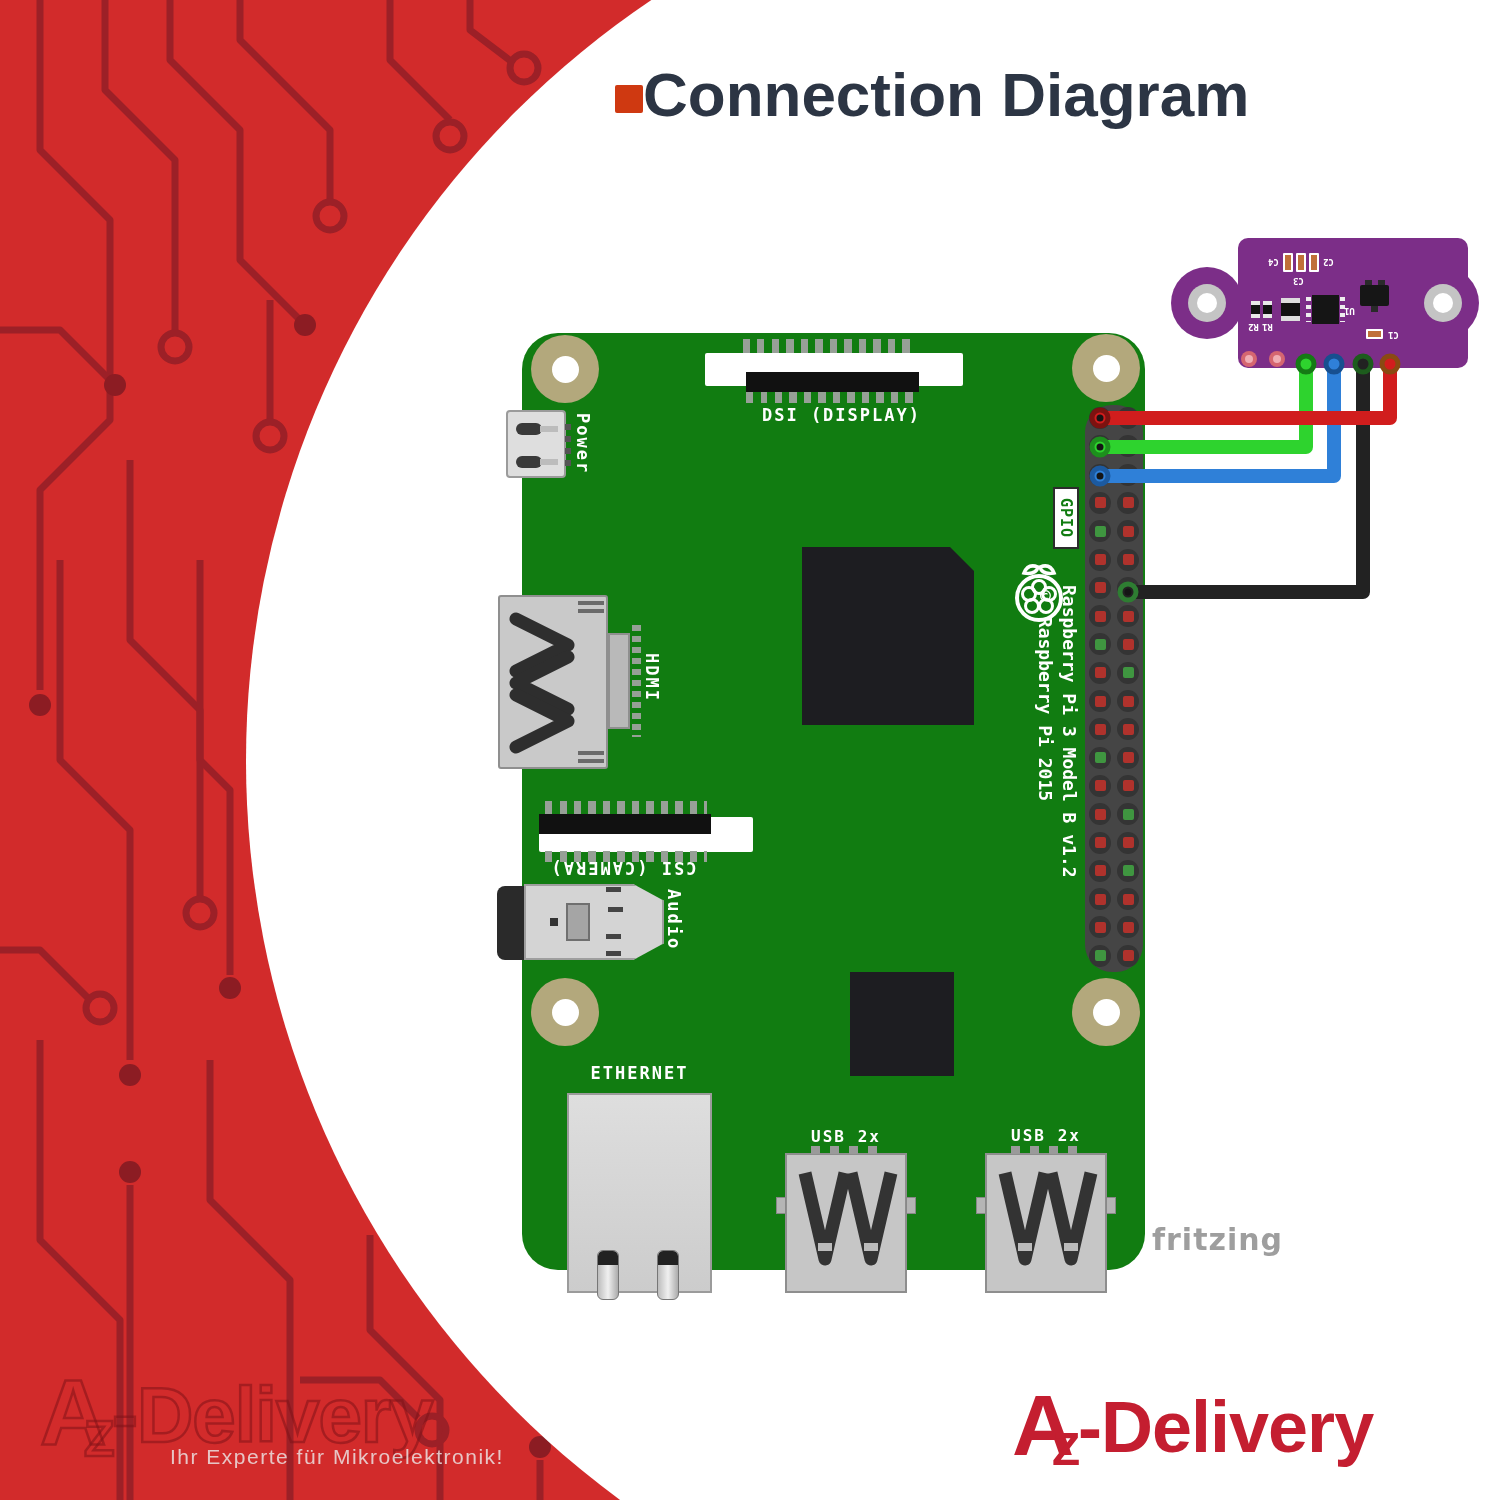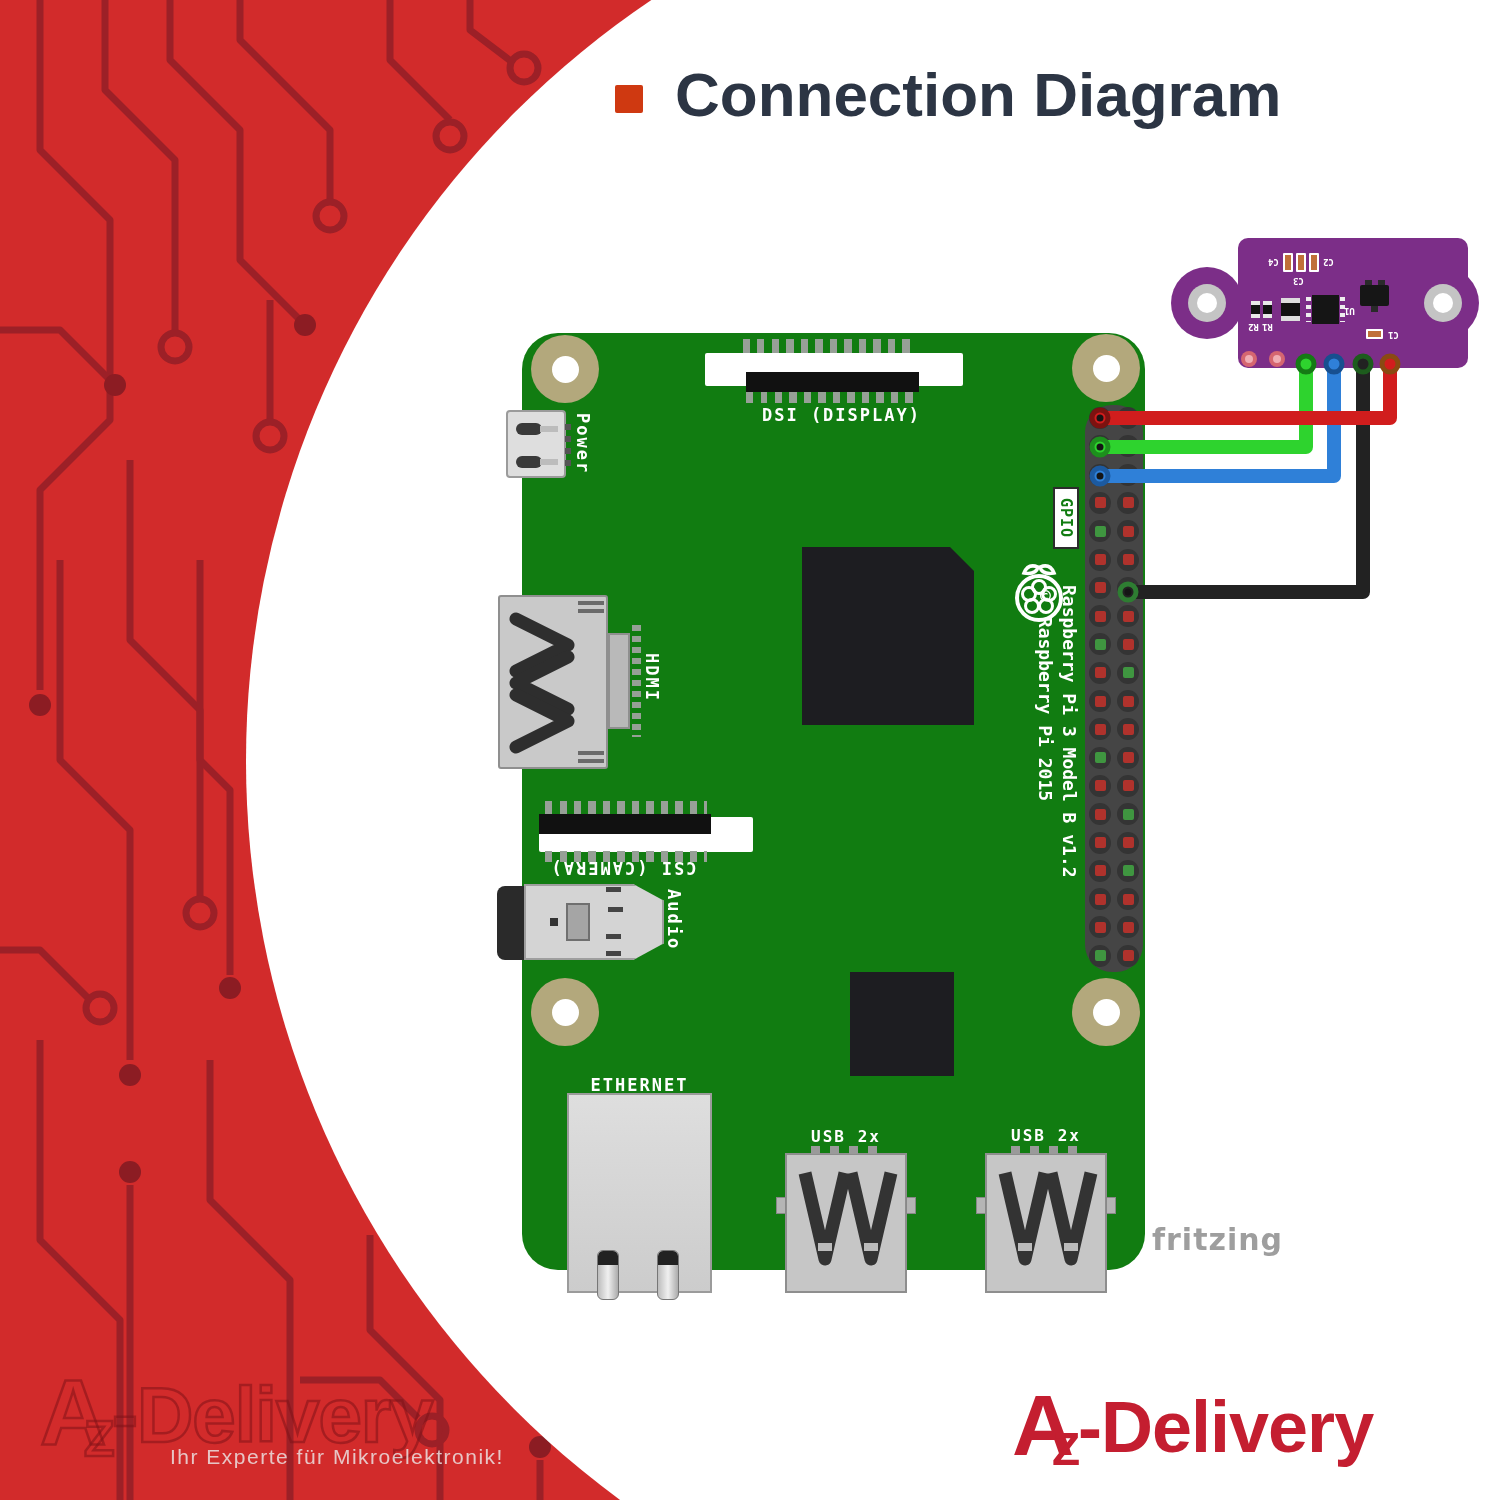--- a/index.html
+++ b/index.html
@@ -8,21 +8,21 @@
     position:relative; width:1500px; height:1500px; overflow:hidden;
     font-family:"Liberation Sans", sans-serif;
   }
   
   .bg-pattern { position:absolute; inset:0; z-index:0; }
   .white-circle {
     position:absolute; left:246px; top:-156px; width:1834px; height:1834px;
     background:#ffffff; border-radius:50%; z-index:1;
   }
   
-  .header { position:absolute; left:615px; top:64px; display:flex; align-items:center; gap:32px; z-index:2; }
+  .header { position:absolute; left:615px; top:64px; display:flex; align-items:center; z-index:2; }
   .bullet { width:28px; height:28px; background:#cf3911; border-radius:2px; margin-top:8px; }
   .page-title { font-size:62px; font-weight:bold; color:#2c3544; letter-spacing:0px; line-height:1; }
 
   
   .pi-board { position:absolute; left:522px; top:333px; width:623px; height:937px; z-index:2; }
   .board-base { position:absolute; inset:0; background:#117c11; border-radius:36px; }
   .hole { position:absolute; width:68px; height:68px; border-radius:50%; background:#b3a87c;
           transform:translate(-50%,-50%); display:flex; align-items:center; justify-content:center; }
   .hole i { width:27px; height:27px; border-radius:50%; background:#ffffff; }
   .chip { position:absolute; background:#1d1d21; }
@@ -320,21 +320,21 @@
         <div class="gpio-pin pin-red" style="left: 43px; top: 494.1px;"></div>
         <div class="gpio-pin pin-red" style="left: 15px; top: 522.4px;"></div>
         <div class="gpio-pin pin-red" style="left: 43px; top: 522.4px;"></div>
         <div class="gpio-pin pin-green" style="left: 15px; top: 550.7px;"></div>
         <div class="gpio-pin pin-red" style="left: 43px; top: 550.7px;"></div>
       </div>
     <div class="gpio-box">
       <span class="mono-label v-label">GPIO</span>
     </div>
 
-    <div class="mono-label" style="position:absolute; left:40px; top:730px; width:155px; text-align:center;margin-top:12px;">ETHERNET</div>
+    <div class="mono-label" style="position:absolute; left:40px; top:730px; width:155px; text-align:center;">ETHERNET</div>
     <div class="eth-body">
       <div class="eth-clip" style="left:28px;">
           <i></i>
         </div>
       <div class="eth-clip" style="left:88px;">
           <i></i>
         </div>
     </div>
 
     <div class="mono-label" style="position:absolute; left:288px; top:794px; width:72px; text-align:center; font-size:16px;">USB 2x</div>

